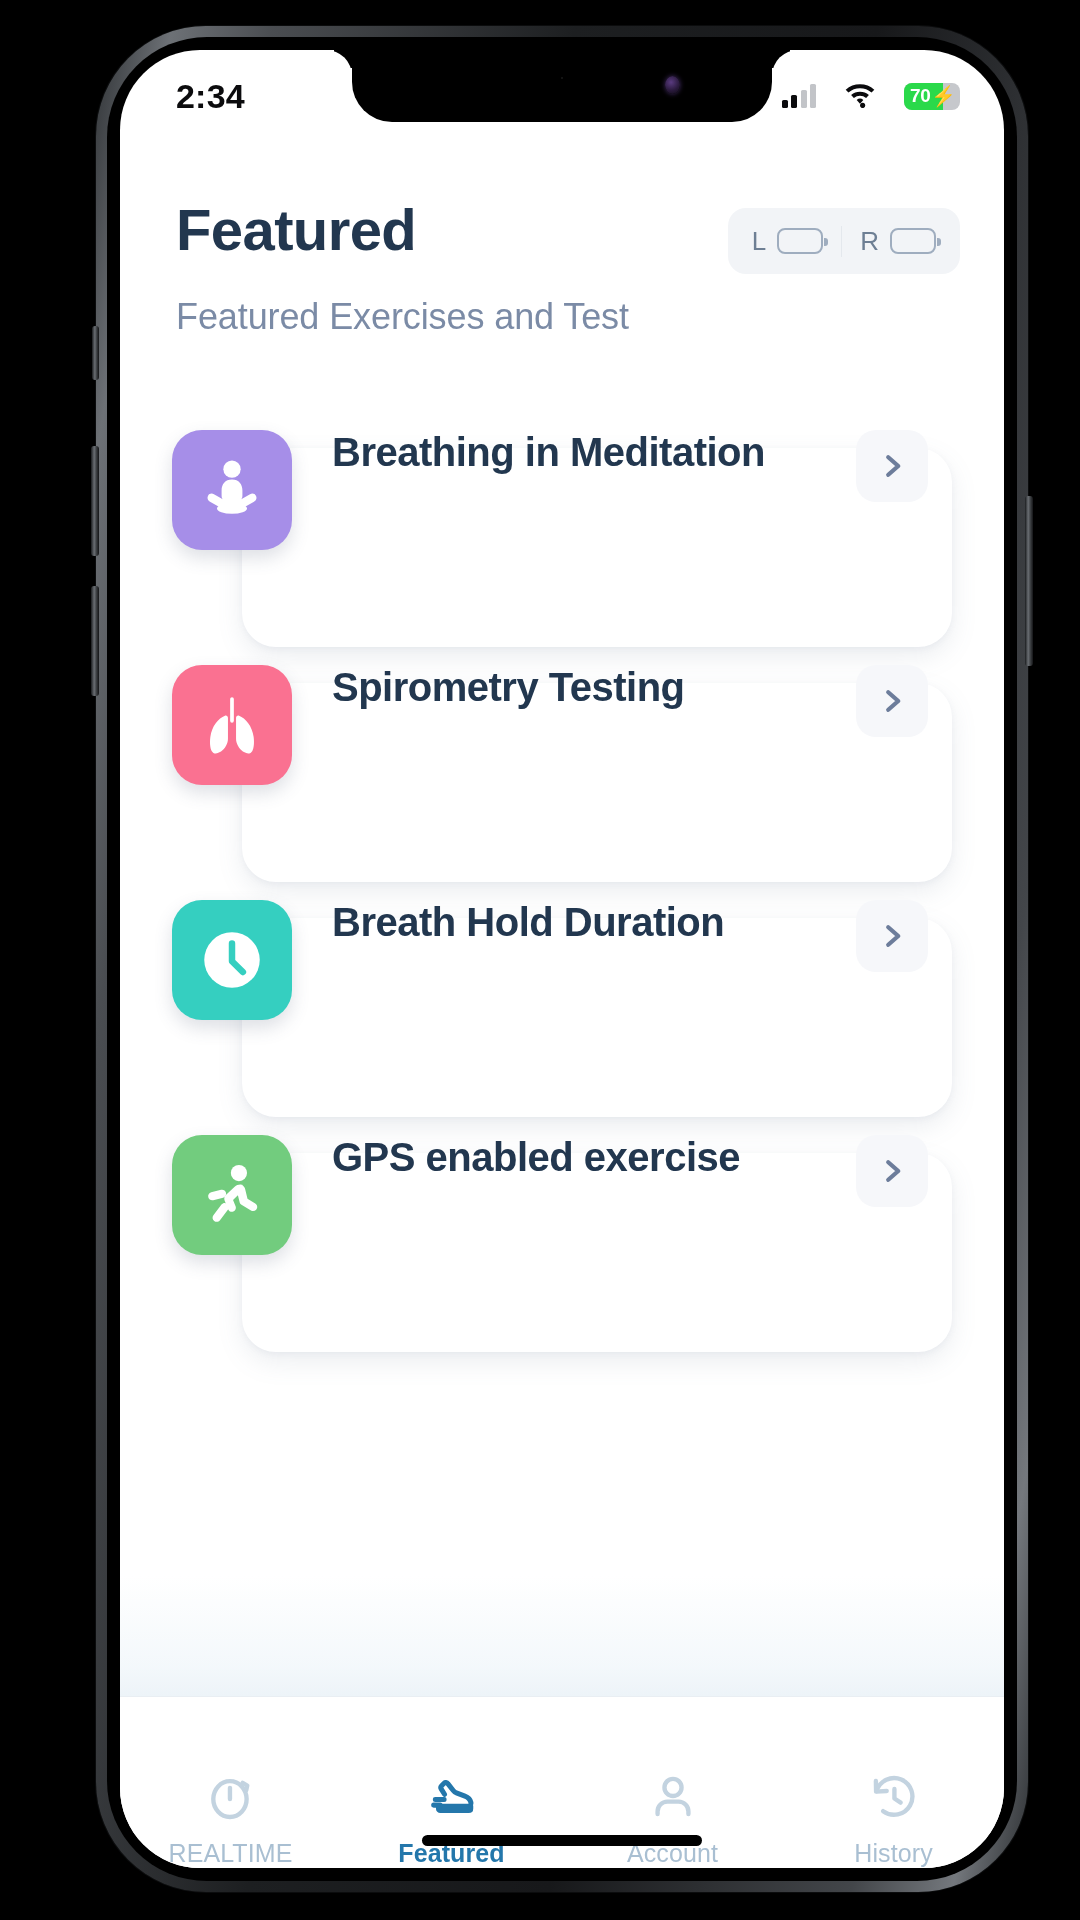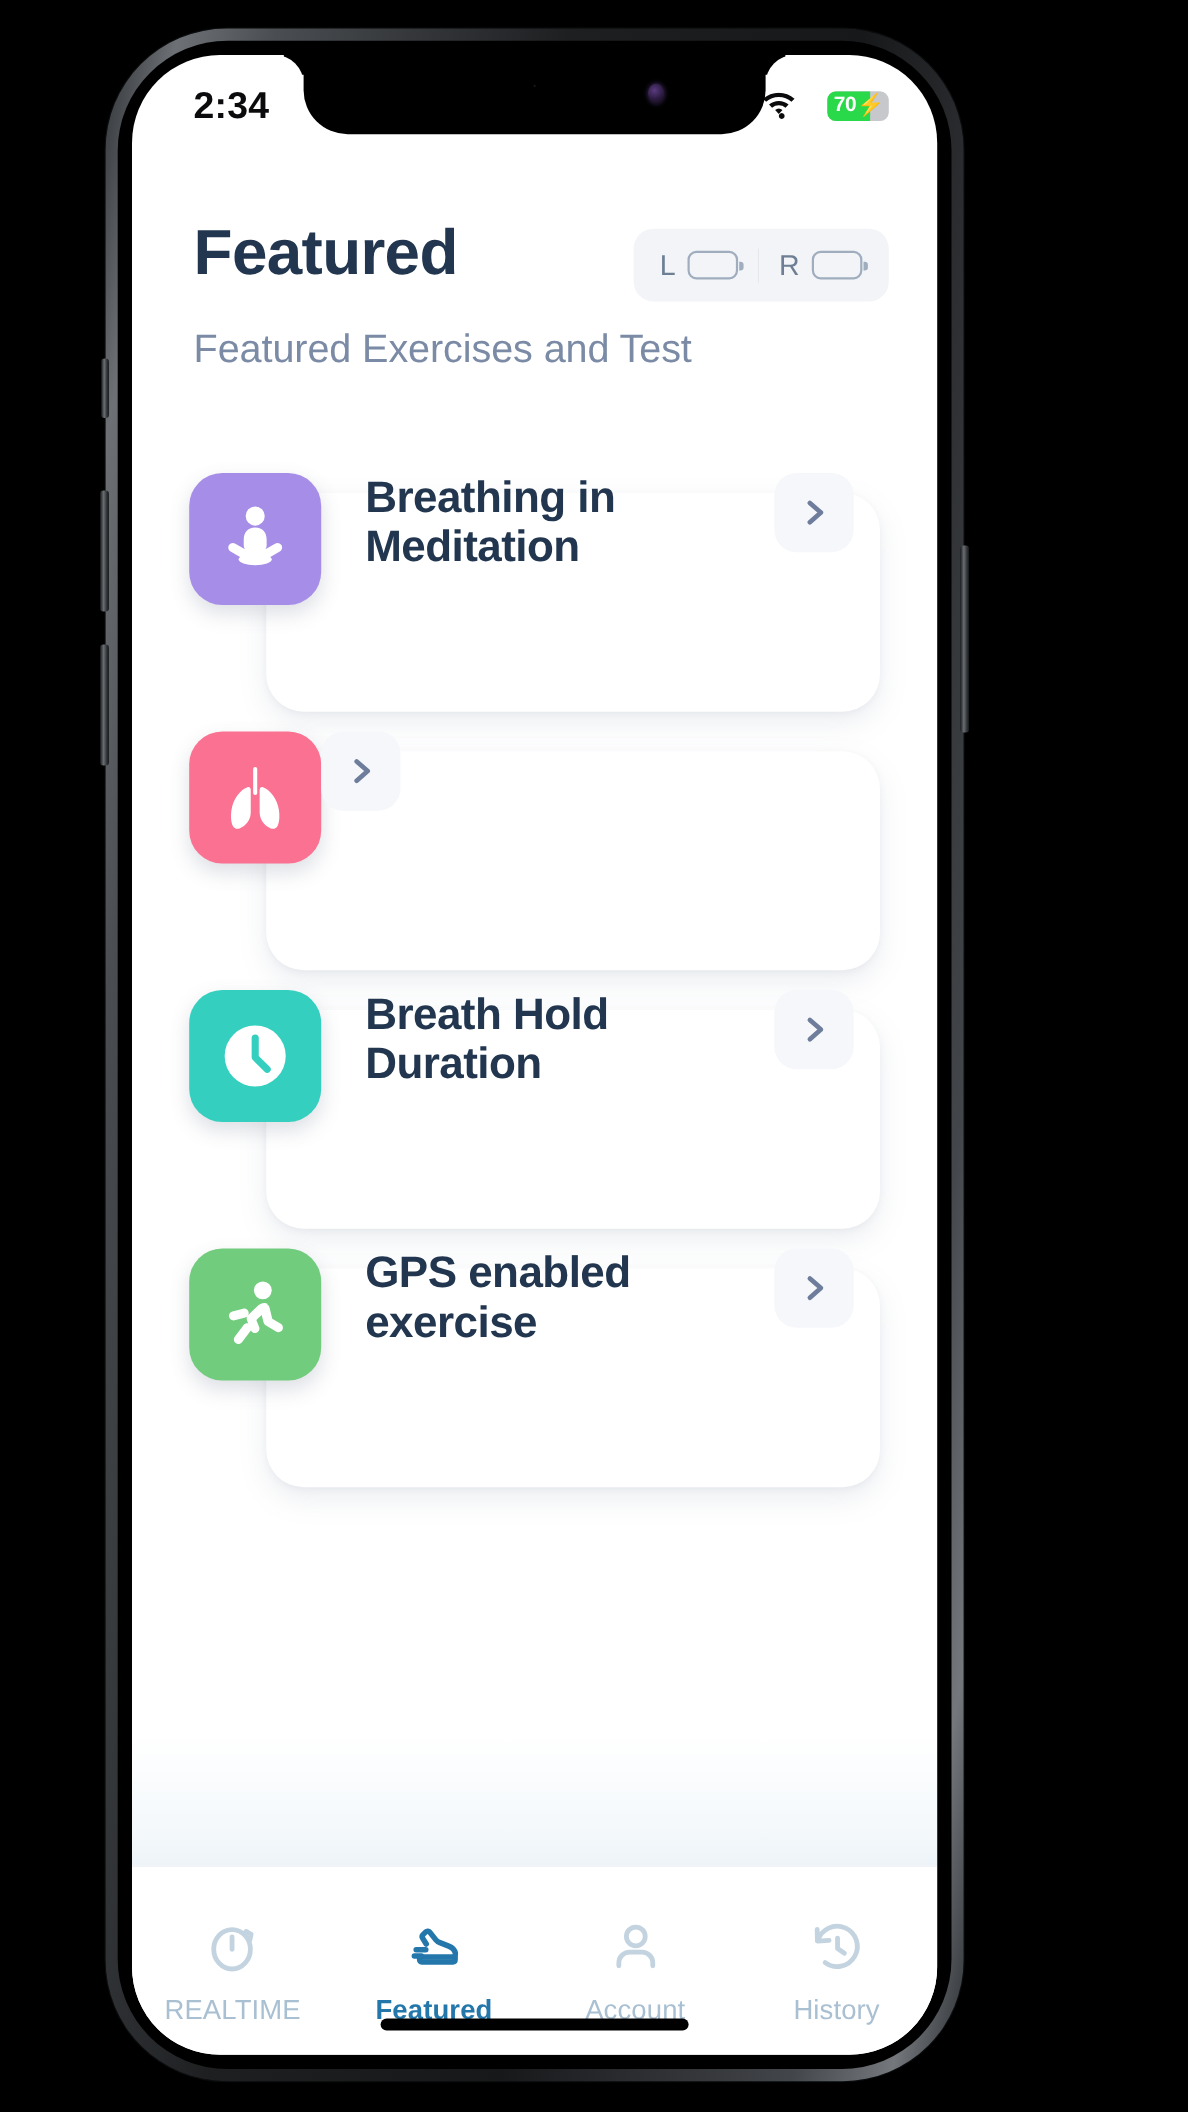--- a/index.html
+++ b/index.html
@@ -10,21 +10,21 @@
     background: #000000;
     font-family: "Liberation Sans", sans-serif;
     overflow: hidden;
   }
 
   
   #phone-frame {
     position: absolute;
     left: 96px;
     top: 26px;
-    width: 780px;
+    width: 932px;
     height: 1866px;
     border-radius: 110px;
     background: linear-gradient(100deg, #2e3134 0%, #6d7176 6%, #4a4d51 14%, #1d1f21 38%, #17181a 62%, #43464a 86%, #74787d 94%, #2b2e31 100%);
     padding: 11px;
     box-shadow: 0 0 0 1px #0b0c0d, 0 18px 60px rgba(0,0,0,.65);
   }
   #phone-inner-bezel {
     position: absolute;
     inset: 11px;
     border-radius: 100px;
@@ -311,21 +311,21 @@
 
   
   #tab-bar {
     position: absolute;
     left: 0; right: 0;
     bottom: 0;
     height: 172px;
     background: #ffffff;
     border-top: 1px solid #e9eef3;
     display: flex;
-    align-items: center;
+    align-items: flex-end;
     padding-top: 22px;
   }
   .tab-item {
     flex: 1 1 0;
     display: flex;
     flex-direction: column;
     align-items: center;
     gap: 13px;
   }
   .tab-icon svg {
@@ -439,20 +439,21 @@
 
       <div class="card-row">
         <div class="card-bg"></div>
         <div class="card-icon" style="background:#fa7191">
           <svg viewBox="0 0 64 64">
             <rect x="30.4" y="8" width="3.2" height="22" rx="1.6"></rect>
             <path d="M28.5 26c0-1.6-1.2-2.6-2.6-2.1-5.6 2-11.4 9.1-12.6 18.2-.7 5.3-.2 9.8 1.1 12.3 1.1 2 3.2 2.7 5.3 1.9 4-1.5 7.2-5 8.4-9.4.3-1.1.4-2.2.4-3.3V26z"></path>
             <path d="M35.5 26c0-1.6 1.2-2.6 2.6-2.1 5.6 2 11.4 9.1 12.6 18.2.7 5.3.2 9.8-1.1 12.3-1.1 2-3.2 2.7-5.3 1.9-4-1.5-7.2-5-8.4-9.4-.3-1.1-.4-2.2-.4-3.3V26z"></path>
           </svg>
         </div>
+        <div class="card-title">Spirometry Testing</div>
         <div class="card-chevron">
           <svg viewBox="0 0 24 24">
               <polyline points="9,5 17,12 9,19"></polyline>
             </svg>
         </div>
       </div>
 
       <div class="card-row">
         <div class="card-bg"></div>
         <div class="card-icon" style="background:#35cfc0">

